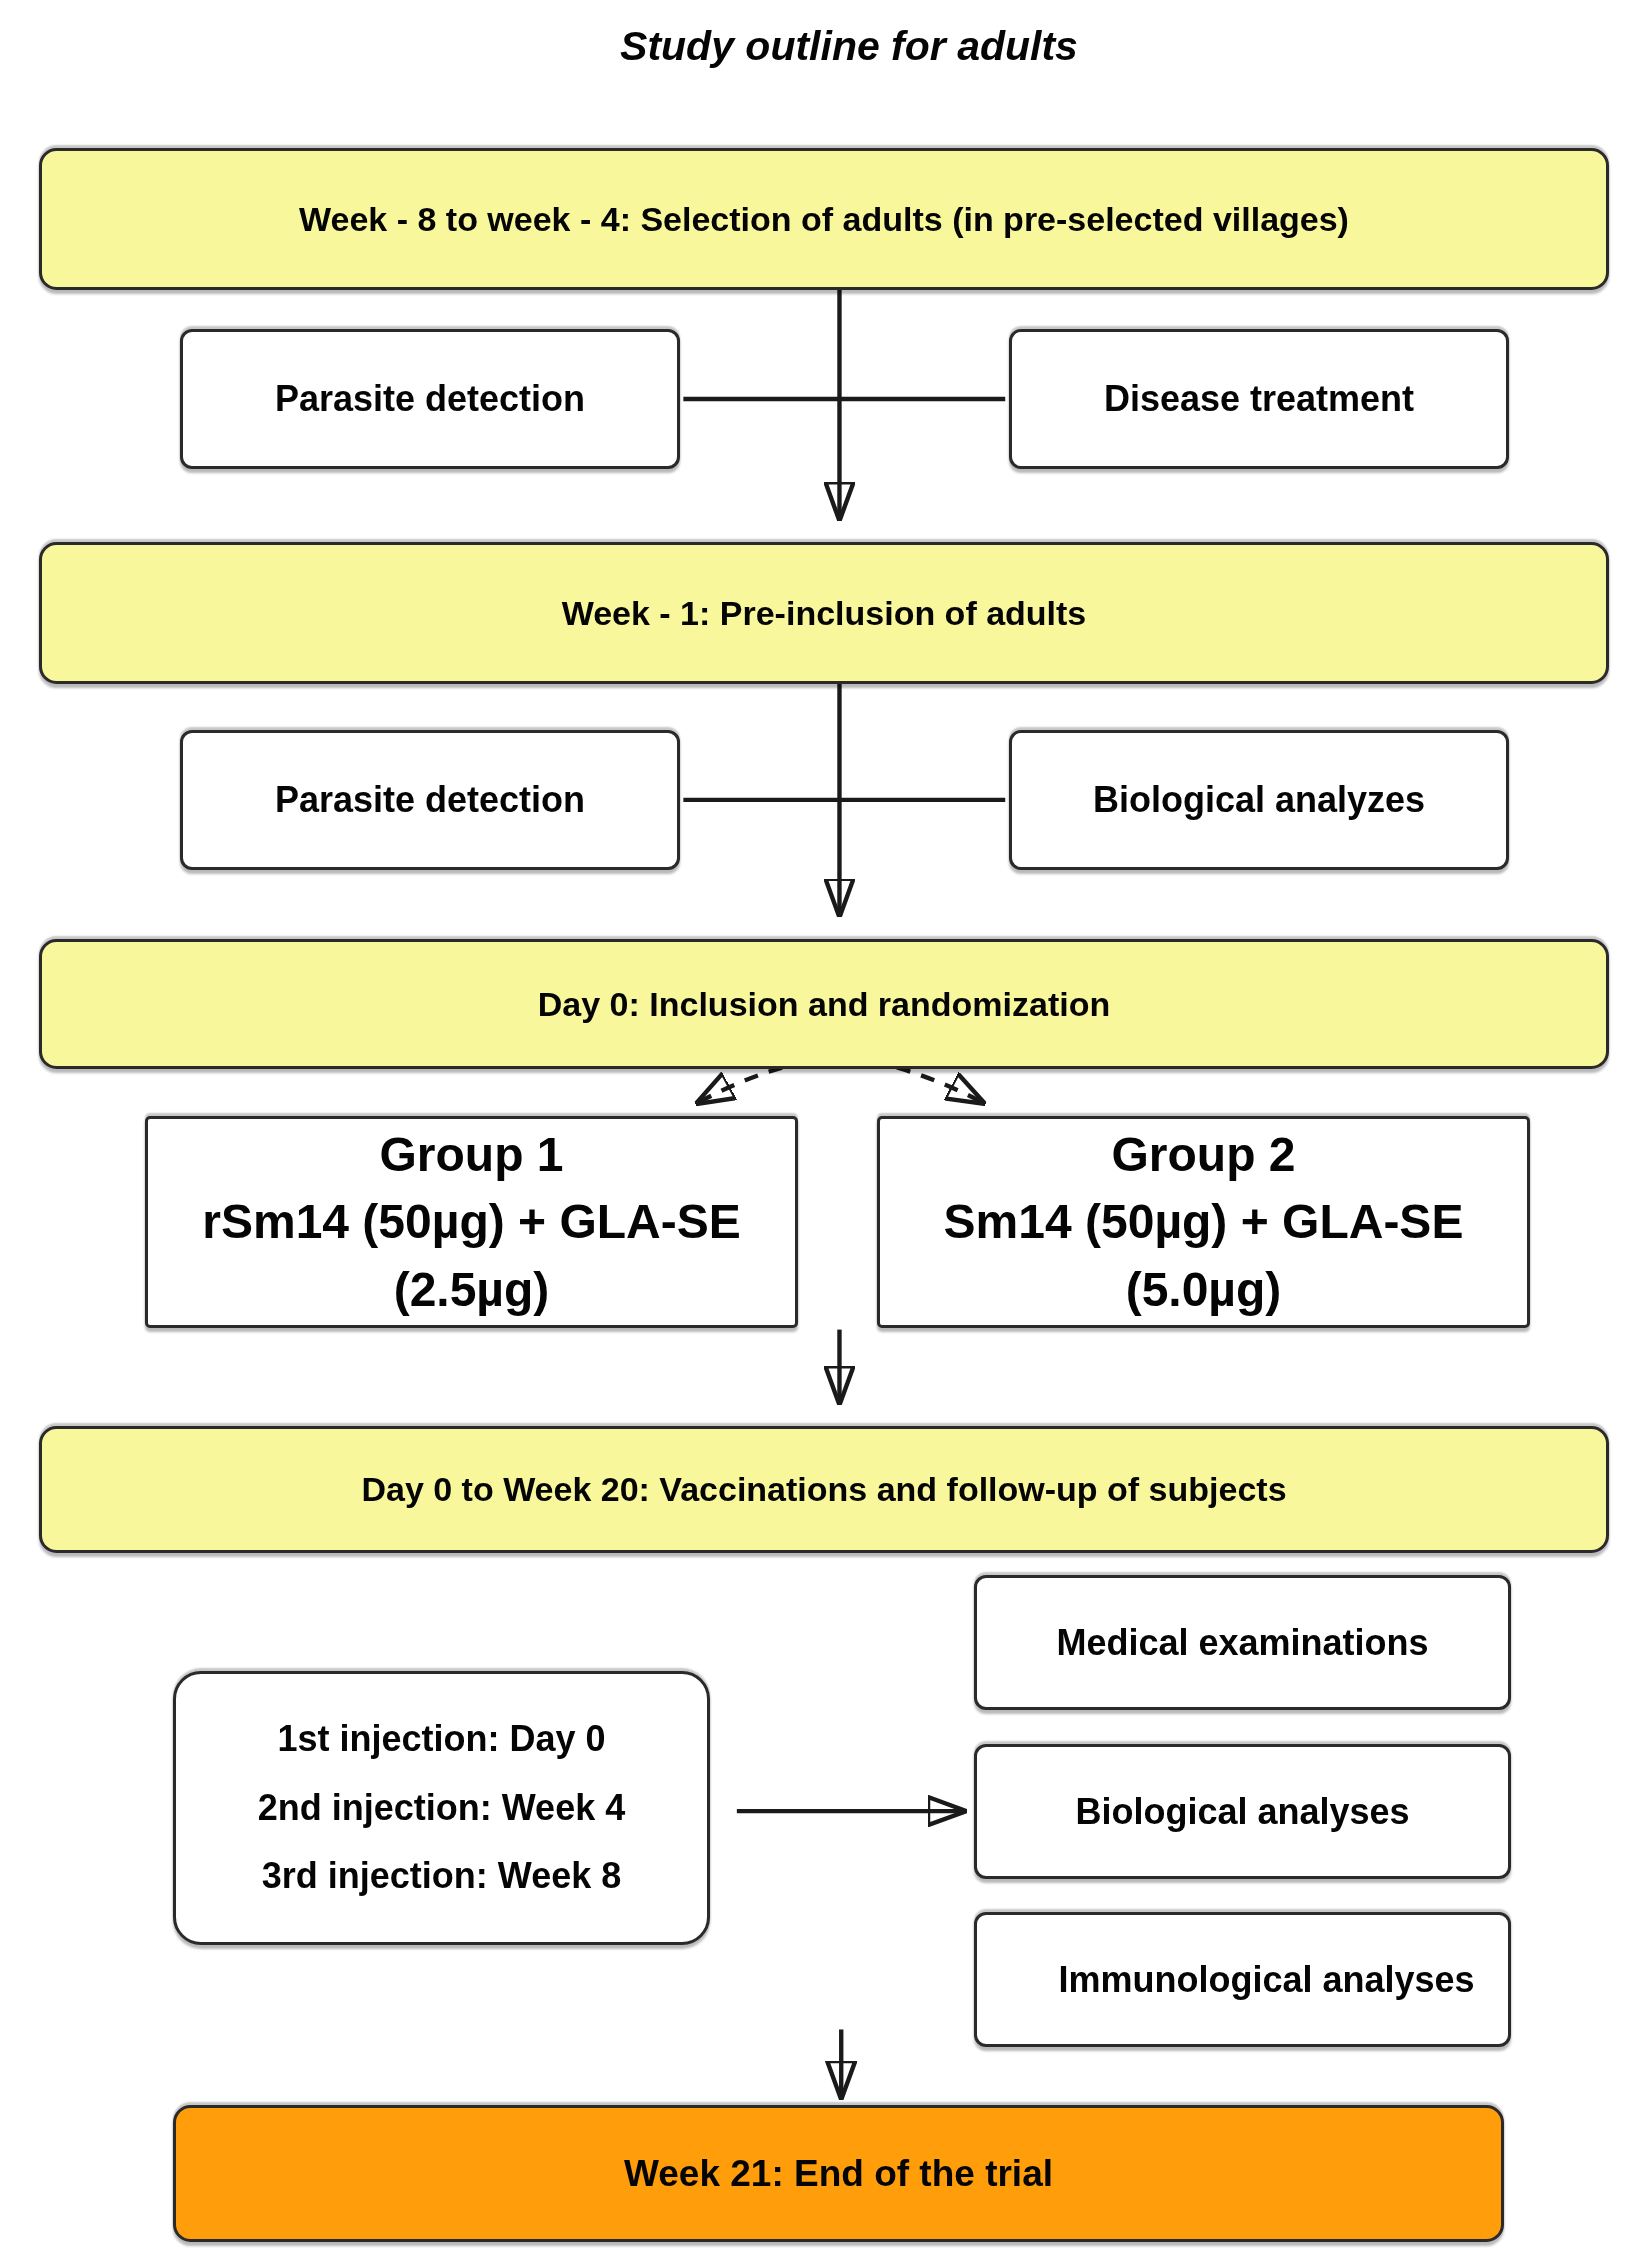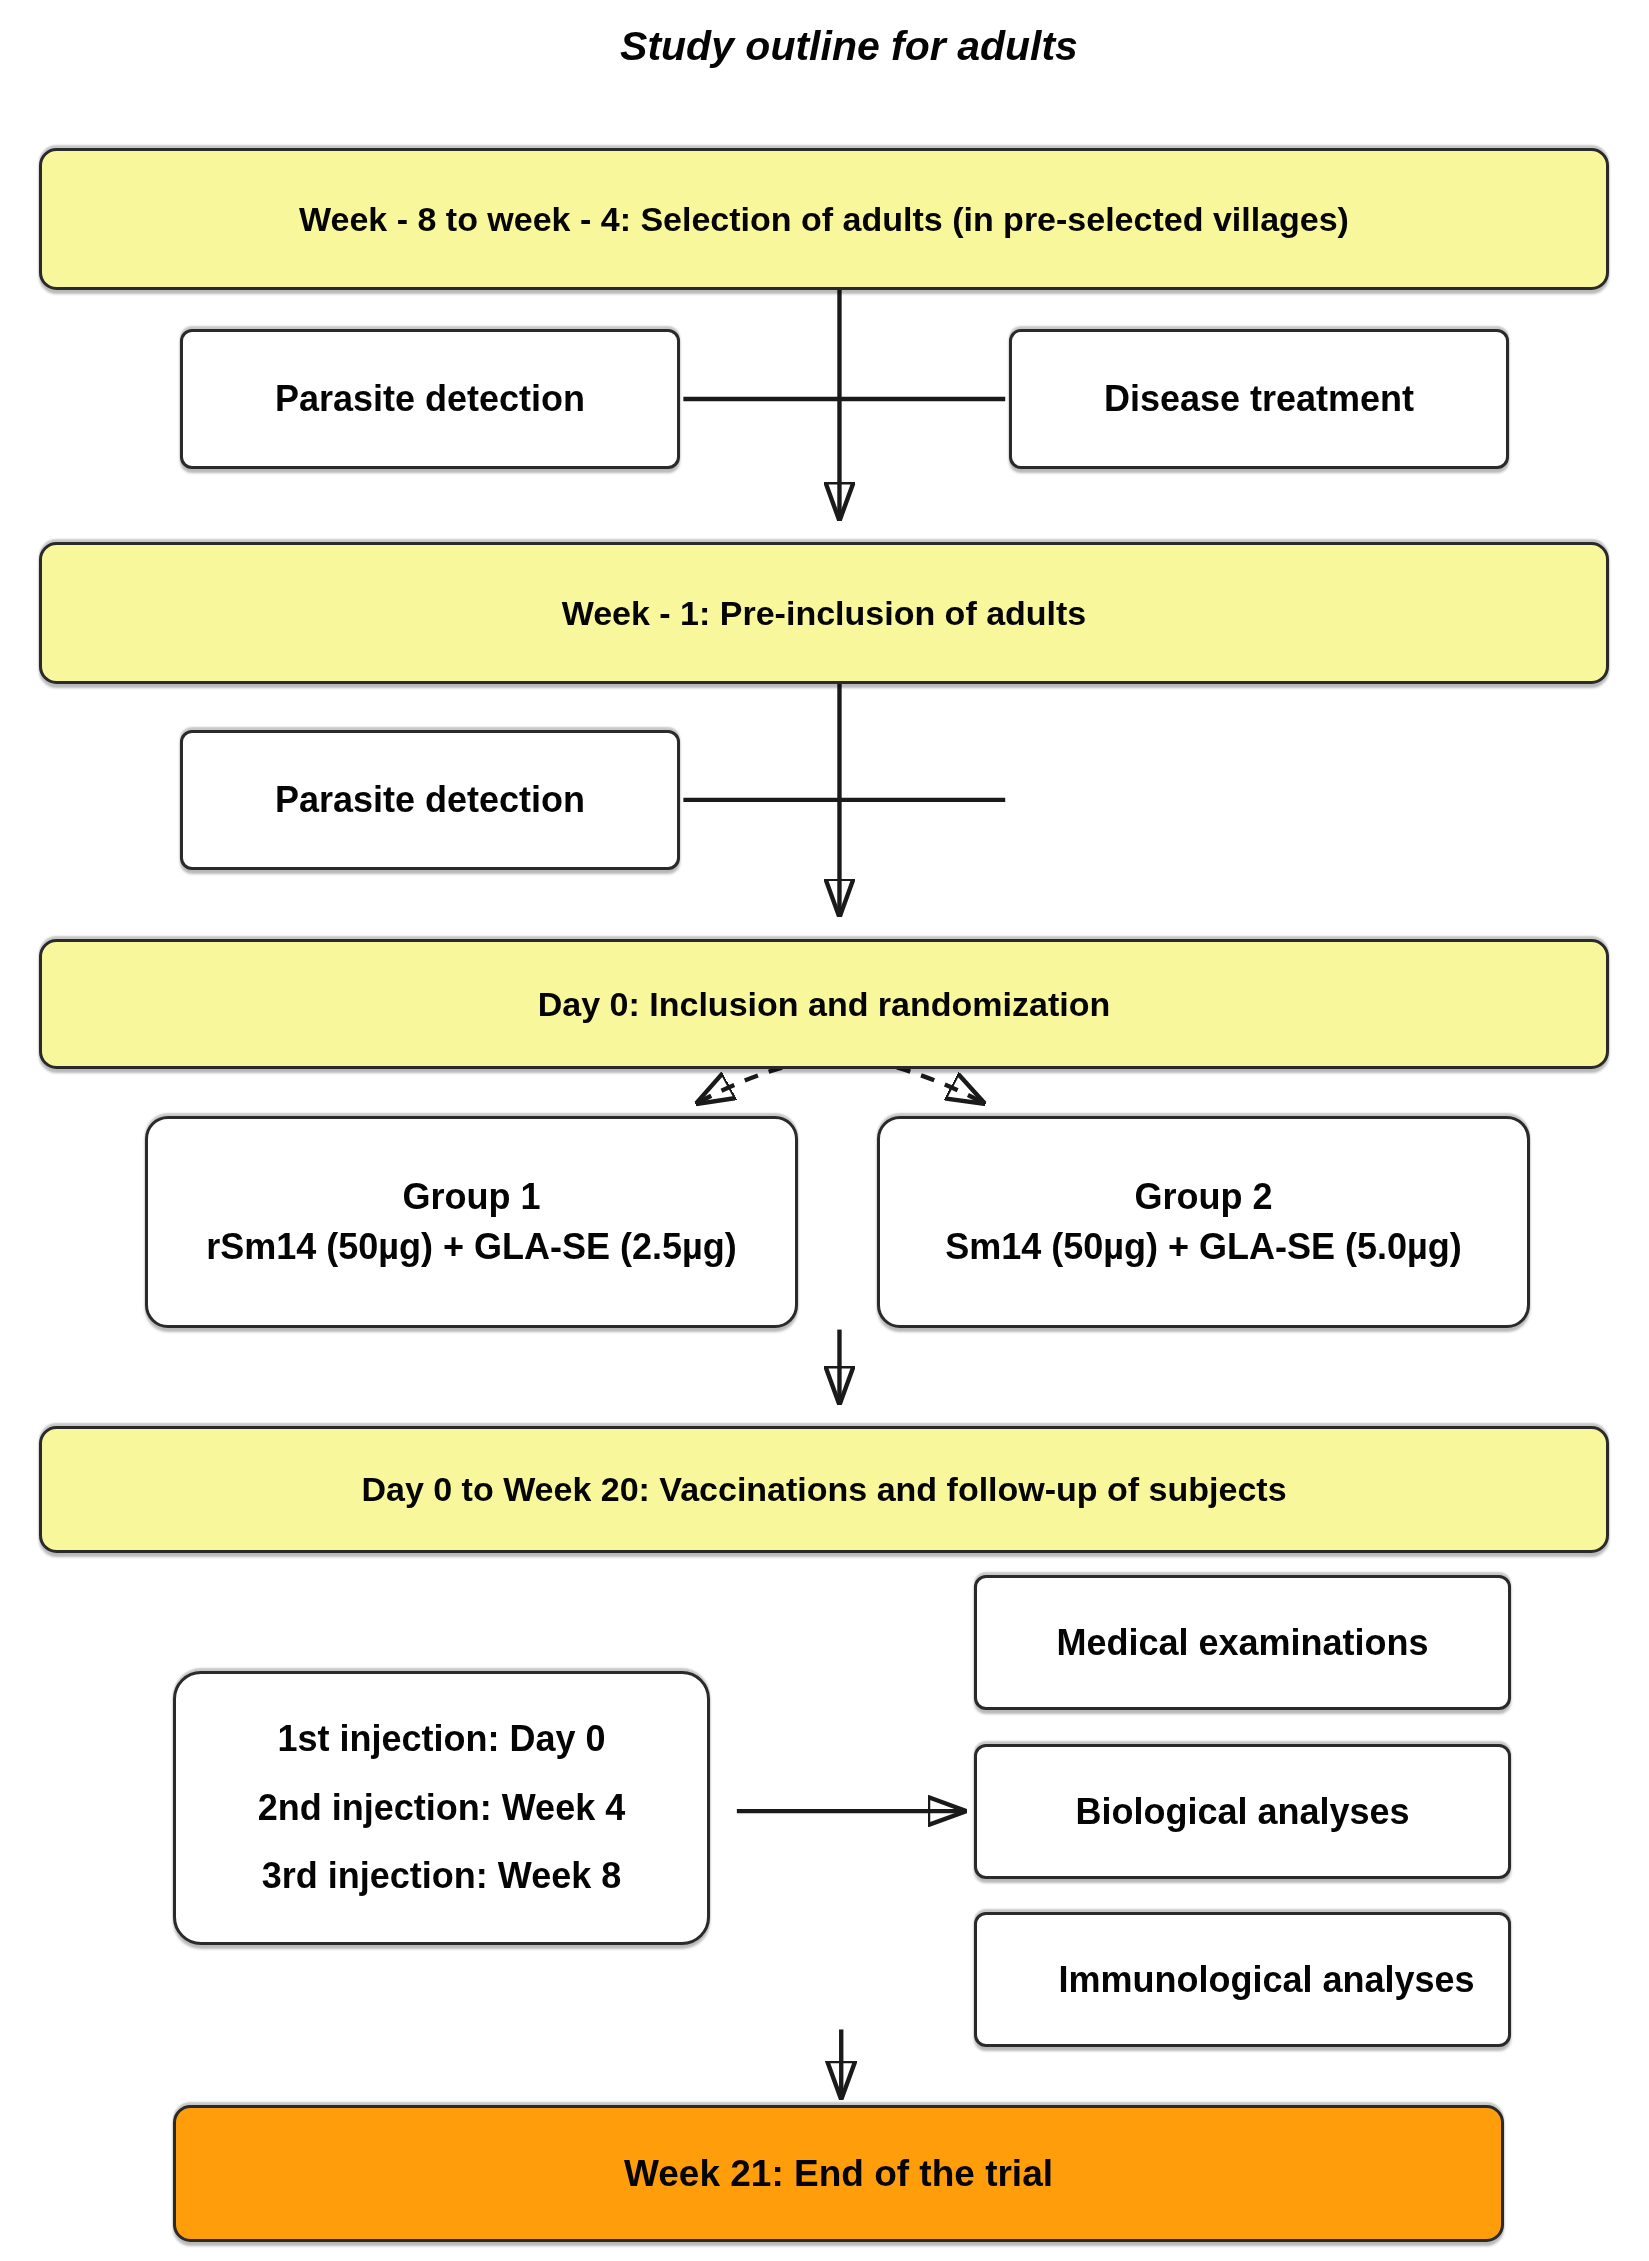--- a/index.html
+++ b/index.html
@@ -45,22 +45,22 @@
     background:var(--end-fill);
     border-radius:17.5px;
     font-size:37px;
   }
   .white{
     background:var(--box-fill);
     border-radius:12px;
     font-size:36px;
   }
   .group{
-    border-radius:23px;
-    font-size:36px;
+    border-radius:5px;
+    font-size:48px;
     line-height:1.4;
   }
   .inject{
     border-radius:28px;
     font-size:36px;
     line-height:1.9;
   }
   svg.wires{
     position:absolute;left:0;top:0;
     pointer-events:none;
@@ -113,20 +113,23 @@
     <span>Disease treatment</span>
   </div>
 
   <div class="box stage" style="left:39px;top:526px;width:1570px;height:142px;">
     <span>Week - 1: Pre-inclusion of adults</span>
   </div>
 
   <div class="box white" style="left:180px;top:730px;width:500px;height:140px;">
     <span>Parasite detection</span>
   </div>
+  <div class="box white" style="left:1009px;top:730px;width:500px;height:140px;">
+    <span>Biological analyzes</span>
+  </div>
 
   <div class="box stage" style="left:39px;top:923px;width:1570px;height:130px;">
     <span>Day 0: Inclusion and randomization</span>
   </div>
 
   <div class="box group" style="left:145px;top:1116px;width:653px;height:212px;">
     <span>Group 1</span>
     <span>rSm14 (50µg) + GLA-SE (2.5µg)</span>
   </div>
   <div class="box group" style="left:877px;top:1116px;width:653px;height:212px;">

